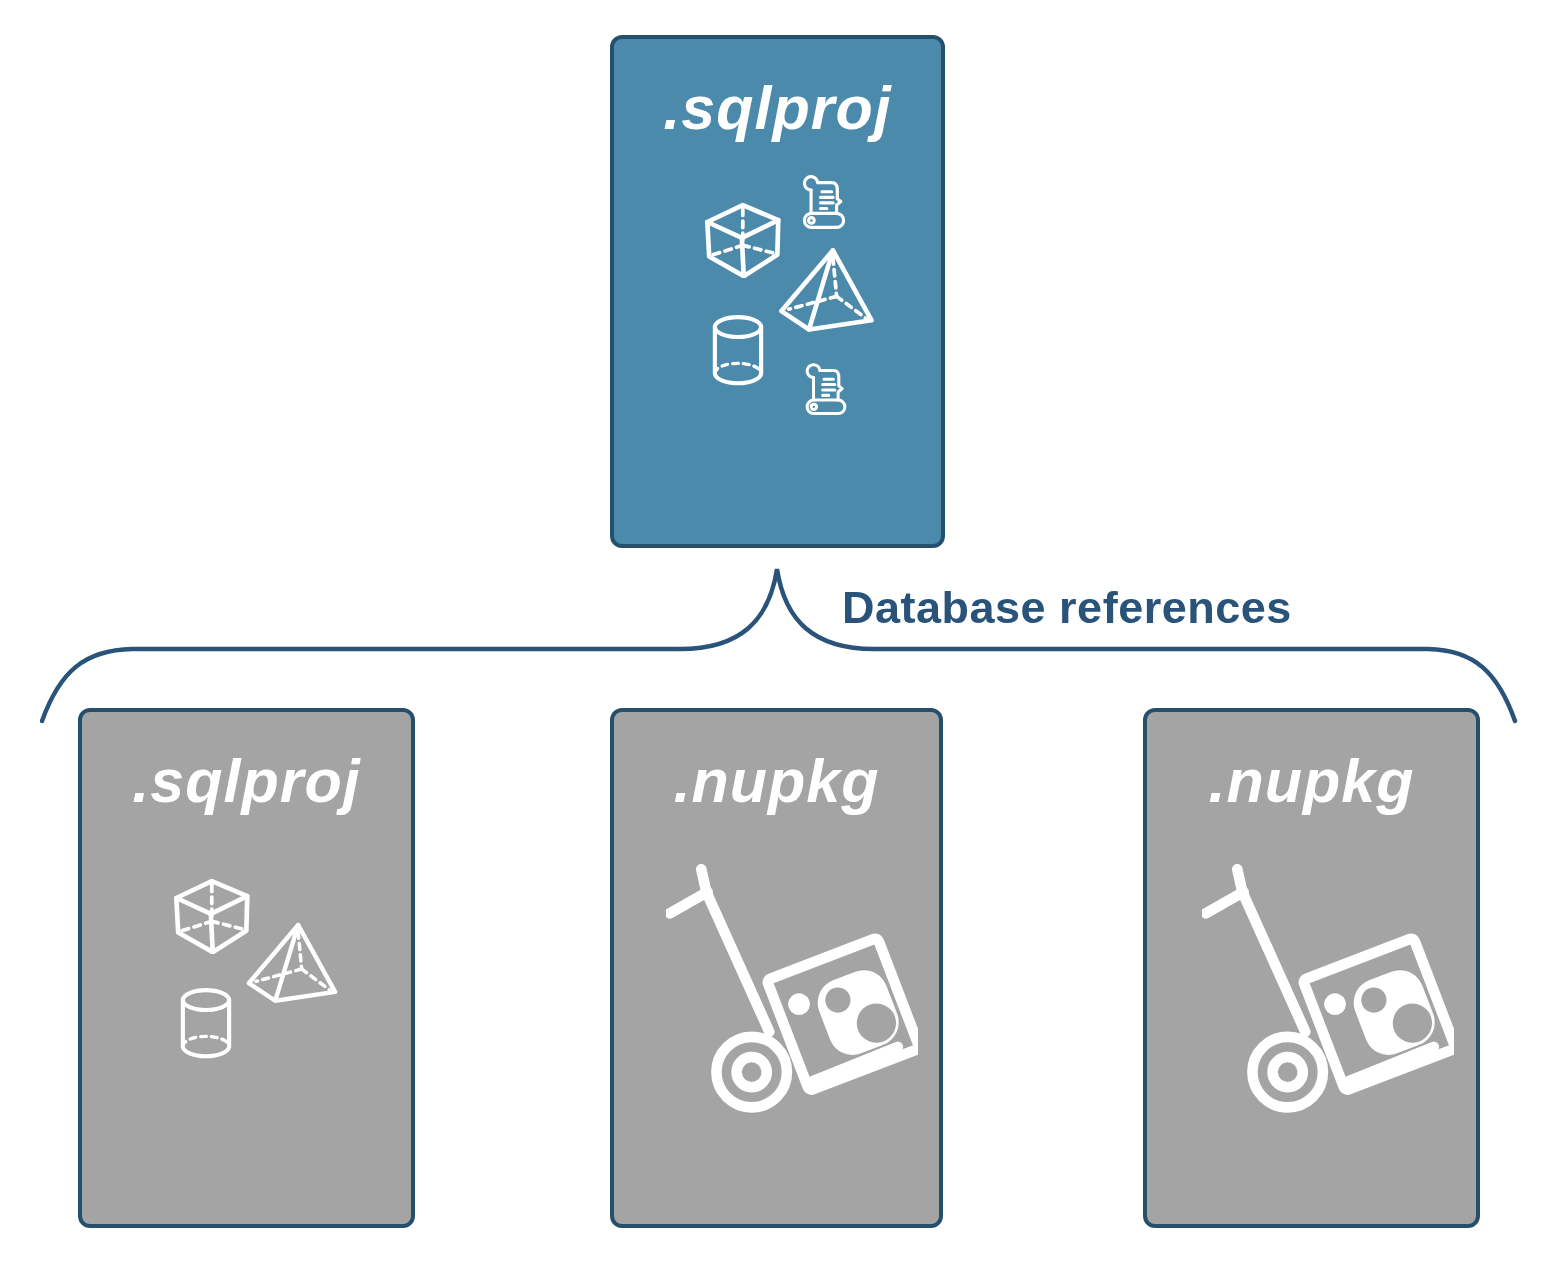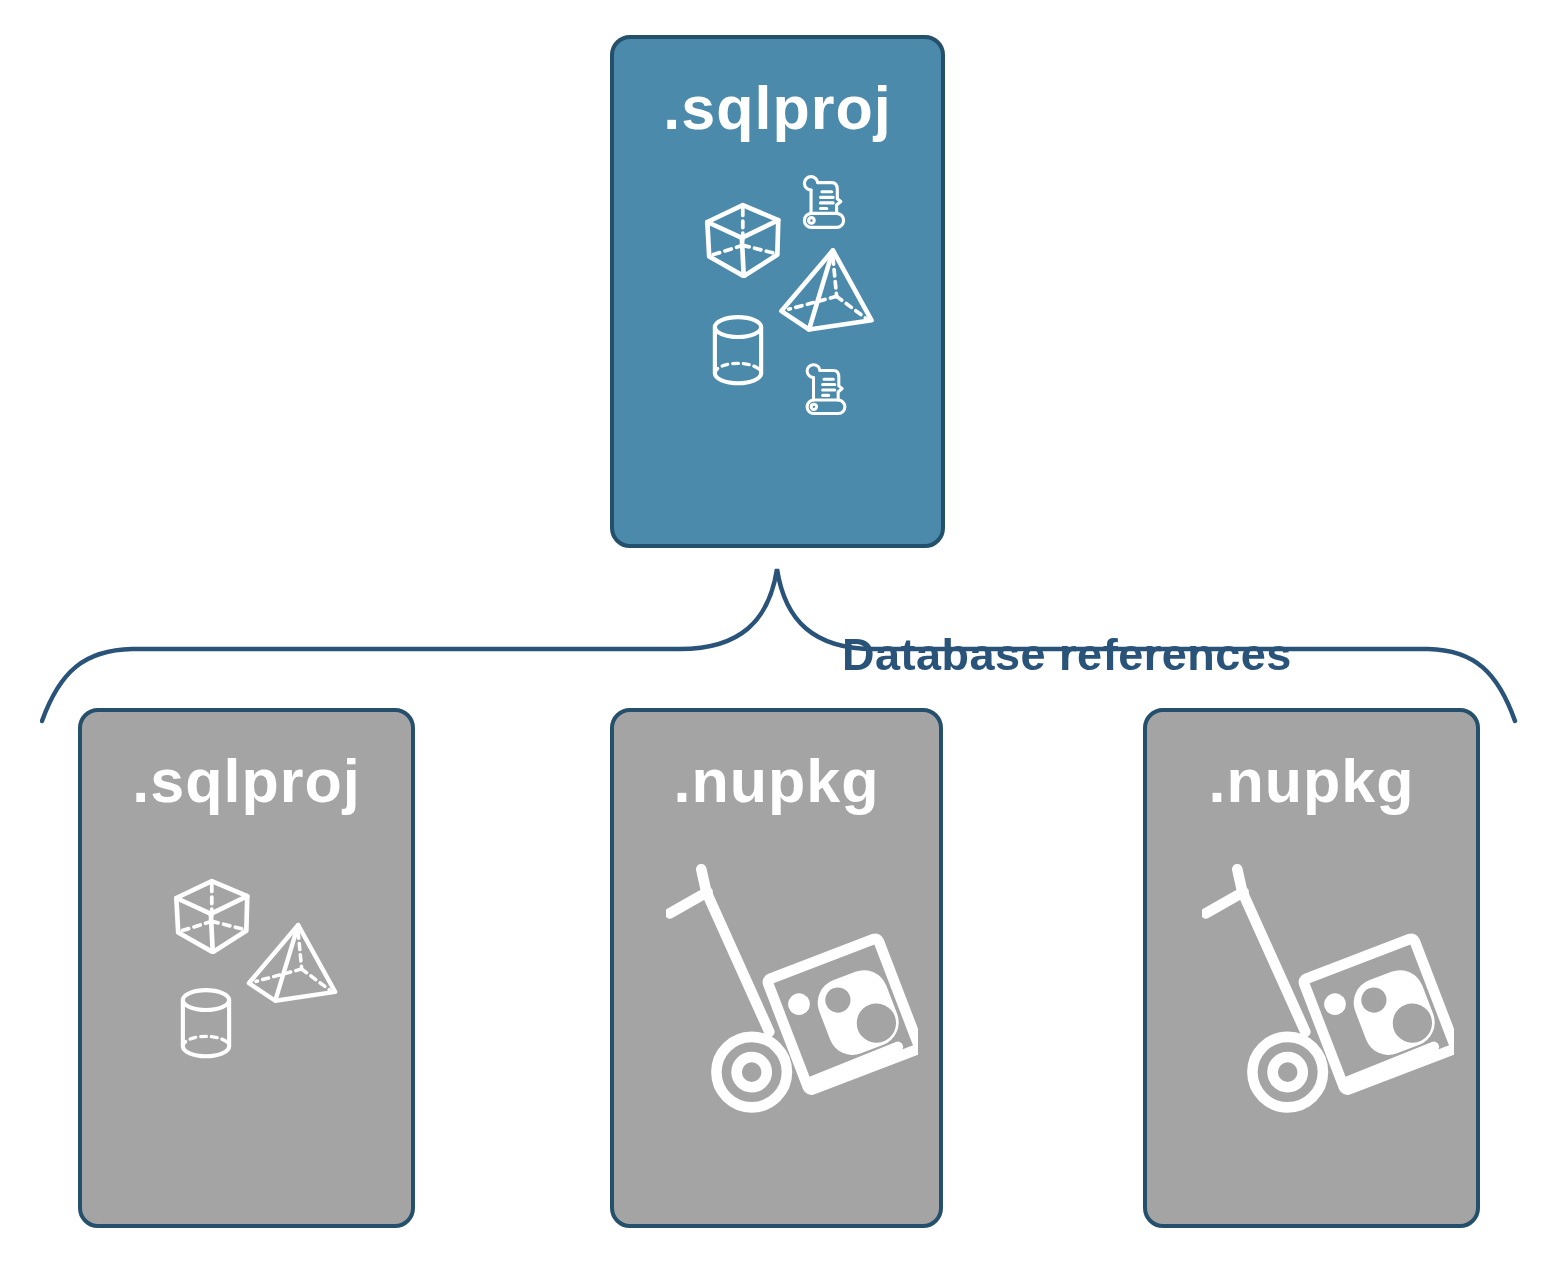--- a/index.html
+++ b/index.html
@@ -1,33 +1,33 @@
 <!DOCTYPE html>
 <html style="--root-card-fill: #4B8AAB; --child-card-fill: #A4A4A4; --card-border: #24506C; --connector-line: #2A5379; --connector-label: #2A5379; --icon: #FFFFFF; --background: #FFFFFF;"><head>
 <meta charset="utf-8">
 <style>
   html,body{margin:0;padding:0;background:#ffffff;}
   body{font-family:"Liberation Sans",sans-serif;}
   .canvas{position:relative;width:1566px;height:1274px;background:var(--background,#ffffff);overflow:hidden;}
 
-  .card{position:absolute;border-radius:20px;border:4px solid var(--card-border,#24506C);box-sizing:border-box;}
+  .card{position:absolute;border-radius:12px;border:4px solid var(--card-border,#24506C);box-sizing:border-box;font-style:italic;}
   .card-root{left:610px;top:35px;width:335px;height:513px;background:var(--root-card-fill,#4B8AAB);}
   .card-child{top:708px;height:520px;background:var(--child-card-fill,#A4A4A4);}
   .card-child-1{left:78px;width:337px;}
   .card-child-2{left:610px;width:333px;}
   .card-child-3{left:1143px;width:337px;}
 
   .card-title{color:#ffffff;font-weight:700;text-align:center;font-size:61px;margin-top:34px;letter-spacing:1px;}
 
   .icon{position:absolute;color:var(--icon,#ffffff);}
   .icon svg{display:block;width:100%;height:100%;}
 
   .brace{position:absolute;left:40px;top:553px;width:1480px;height:185px;}
   .connector-label{position:absolute;left:842px;top:582px;font-size:45px;font-weight:700;
-                   color:var(--connector-label,#2A5379);letter-spacing:0.5px;white-space:nowrap;margin-top:47px;}
+                   color:var(--connector-label,#2A5379);letter-spacing:0.5px;white-space:nowrap;}
 </style>
 </head>
 <body>
 
 <div class="canvas">
 
   <div class="card card-root">
     <div class="card-title">.sqlproj</div>
 
     <div class="icon" style="left:182px;top:136px;width:56px;height:60px">

